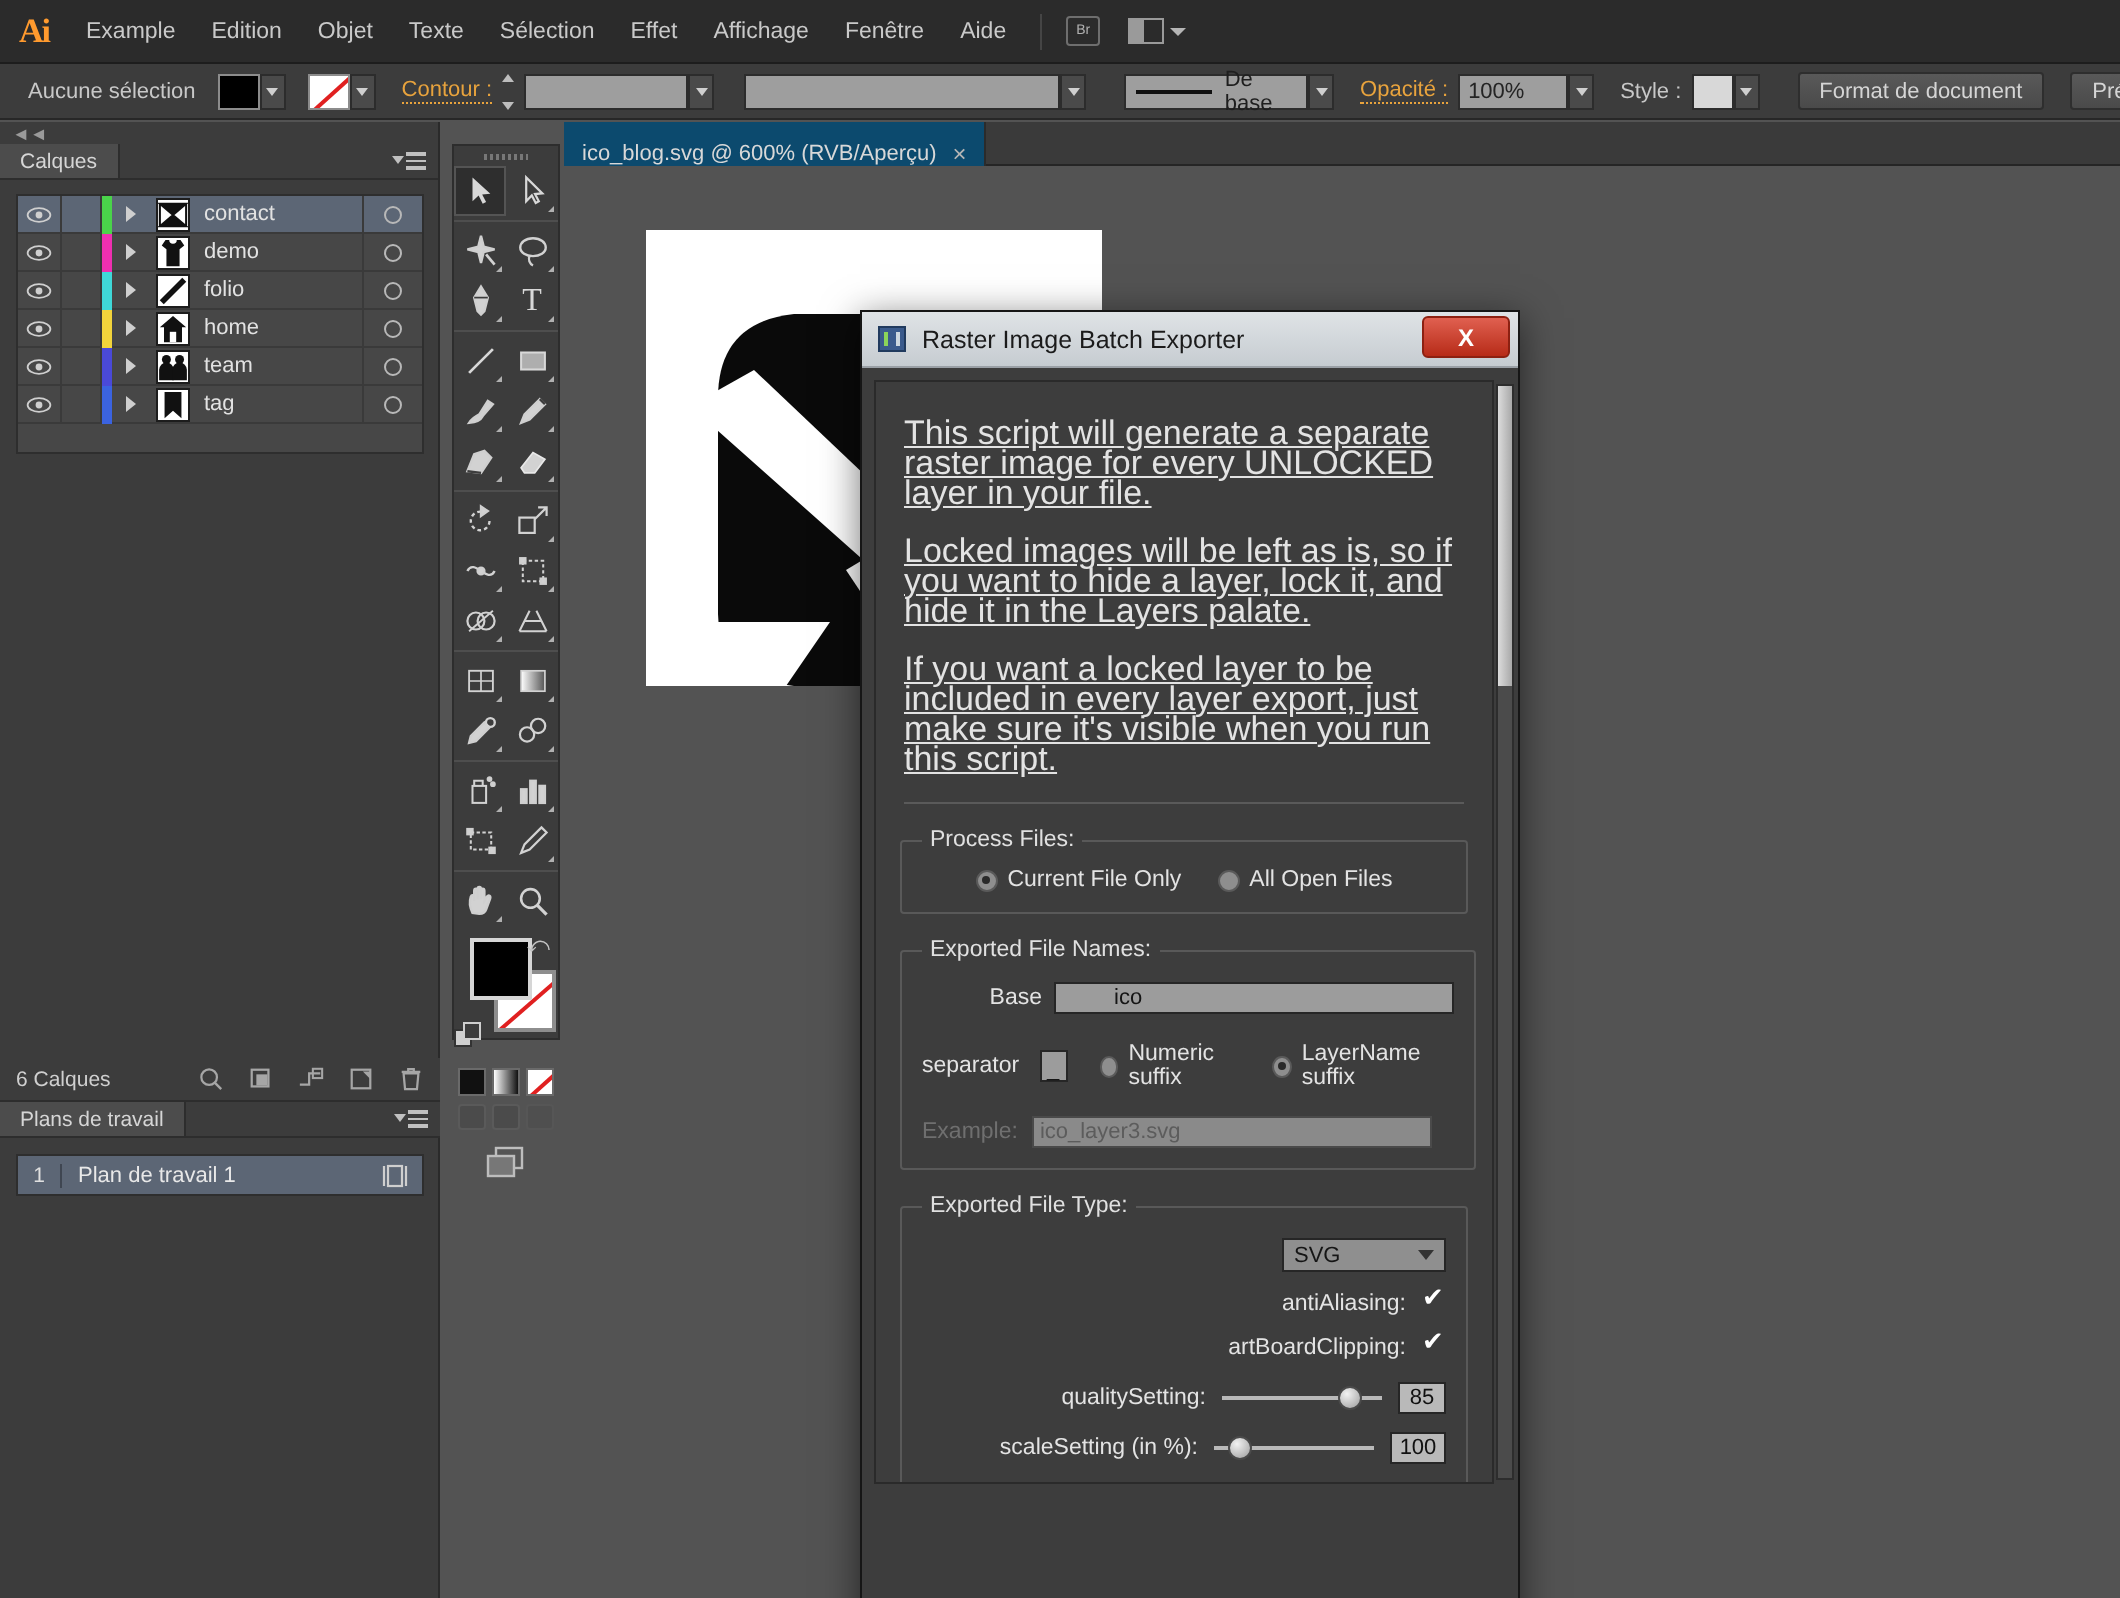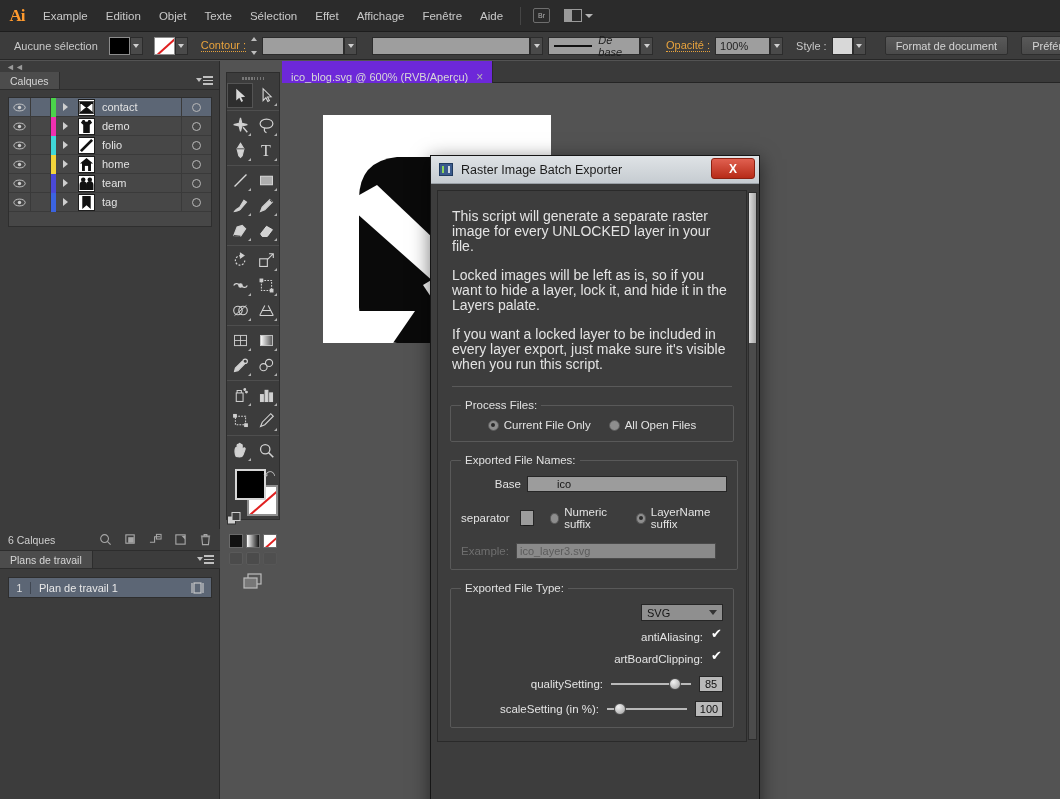--- a/index.html
+++ b/index.html
@@ -84,21 +84,21 @@
   .stroke-preview{ display:flex;align-items:center;gap:6px; background:#9e9e9e; border:1px solid #2c2c2c; height:18px; padding:0 5px;}
   .stroke-line{ width:44px;height:2px;background:#111; }
 
   
   #tabbar{
     position:absolute; left:282px; top:61px; width:778px; height:22px;
     background:#3a3a3a; border-bottom:1px solid #252525;
   }
   .doc-tab{
     position:absolute; left:0; top:0; height:22px;
-    background:#6d28d9; border-right:1px solid #2b2b2b;
+    background:#0c4a6e; border-right:1px solid #2b2b2b;
     display:flex; align-items:center; gap:8px; padding:16px 9px;
     color:#d8d8d8; font-size:11px;
   }
   .tab-close{ color:#b5b5b5; font-size:12px; line-height:1; }
 
   
   #canvas{
     position:absolute; left:282px; top:83px; width:778px; height:716px;
     background:#535353;
   }
@@ -244,21 +244,21 @@
     position:absolute; left:6px; top:34px; width:310px; height:552px;
     background:#3d3d3d; border:1px solid #2a2a2a; overflow:hidden;
   }
   #dlg-scroll{
     position:absolute; right:2px; top:36px; width:9px; height:548px; background:#4b4b4b;
     border:1px solid #2d2d2d;
   }
   #dlg-thumb{ position:absolute; left:0; top:0; width:7px; height:150px;
     background:linear-gradient(to right,#dcdcdc,#a8a8a8);}
 
-  .dlg-p{ color:#e3e3e3; font-size:14px; line-height:15px; padding:0 14px; }
+  .dlg-p{ color:#e3e3e3; font-size:17px; line-height:15px; padding:0 14px;text-decoration:underline; }
   .dlg-hr{ height:1px; background:#5a5a5a; margin:14px 14px 0 14px; }
 
   fieldset.grp{
     margin:12px 12px 0 12px; border:1px solid #595959; border-radius:2px;
     padding:8px 10px 10px 10px;
   }
   fieldset.grp > legend{ font-size:11.5px; color:#e0e0e0; padding:0 4px; }
 
   .row{ display:flex; align-items:center; }
   .radio{
@@ -360,21 +360,21 @@
       </span>
   </span>
 
   <span class="combo" style="margin-left:10px;">
     <span class="field" style="width:158px;"></span>
     <span class="dd-arrow">
         <b></b>
       </span>
   </span>
 
-  <span class="combo" style="margin-left:0;font-style:italic;">
+  <span class="combo" style="margin-left:14px;">
     <span class="stroke-preview" style="width:92px;">
       <i class="stroke-line"></i>
       <b style="font-weight:normal;font-size:11px;color:#1e1e1e;">De base</b>
     </span>
     <span class="dd-arrow">
         <b></b>
       </span>
   </span>
 
   <span class="cb-label orange" style="margin-left:8px;">Opacité :</span>

